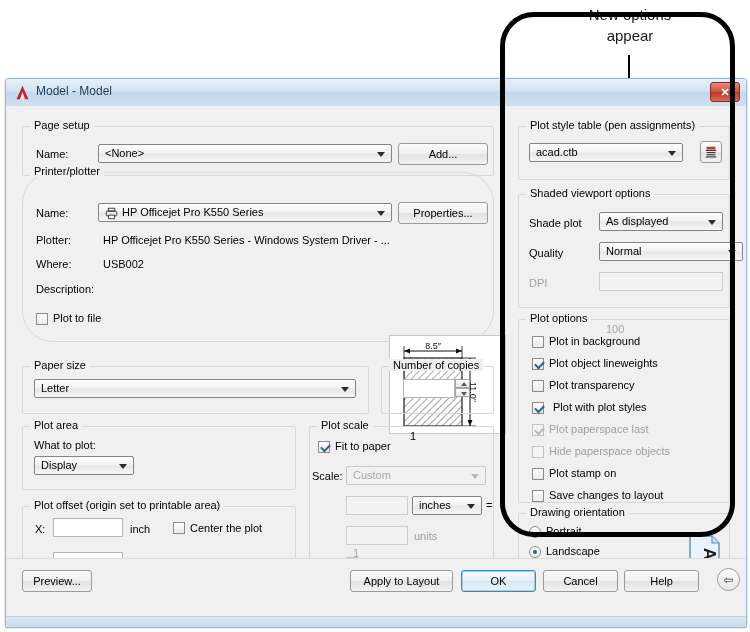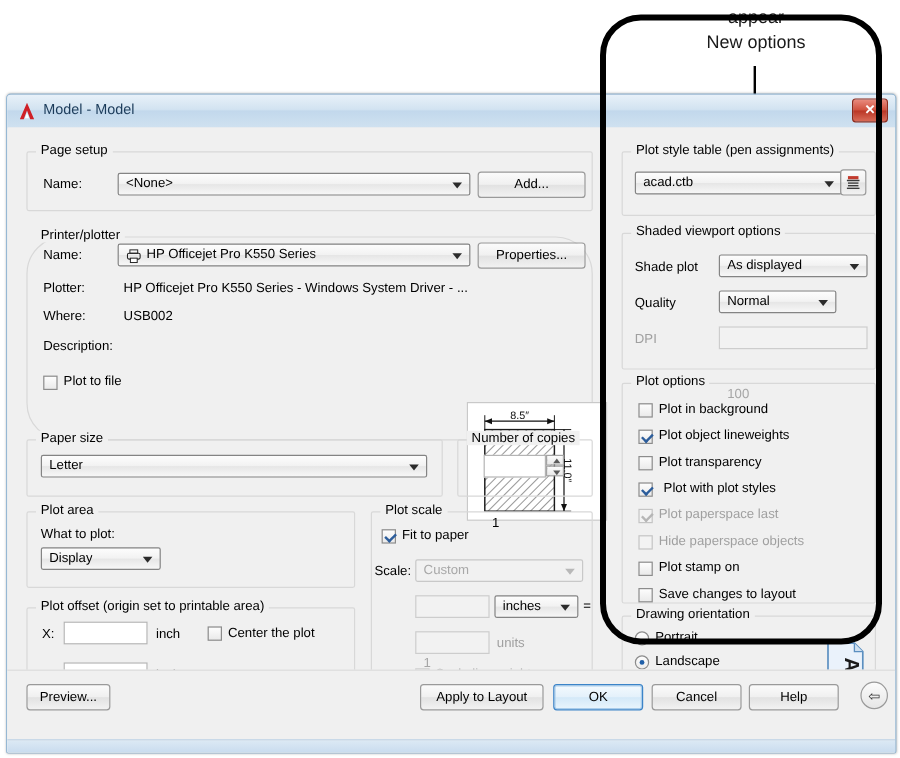--- a/index.html
+++ b/index.html
@@ -155,22 +155,22 @@
     border:1px solid #9a9a9a;
     background:linear-gradient(to bottom,#fbfbfb,#e6e6e6);
     display:flex;align-items:center;justify-content:center;
     font-size:12px;color:#333;
   }
 </style>
 </head>
 <body>
 
 <div id="annotation">
+  <div>New options</div>
   <div>appear</div>
-  <div>New options</div>
 </div>
 <div id="annot-line"></div>
 
 <div id="dialog">
 
   <div id="titlebar">
     <svg id="acad-logo" viewBox="0 0 20 20">
       <polygon points="10,2 17,18 13.2,18 10,9.5 6.8,18 3,18" fill="#cf2027"></polygon>
       <polygon points="10,11.5 12,17 8,17" fill="#ffffff"></polygon>
     </svg>
@@ -184,21 +184,21 @@
     <div class="group" style="left:16px;top:20px;width:470px;height:48px;">
       <span class="glabel">Page setup</span>
     </div>
     <span class="lbl" style="left:30px;top:42px;">Name:</span>
     <div class="combo inner" style="left:92px;top:38px;width:294px;">
       <span class="ctext">&lt;None&gt;</span>
       <span class="arrow"></span>
     </div>
     <div class="btn" style="left:392px;top:37px;width:90px;">Add...</div>
 
-    <div class="group" style="left:16px;top:91px;width:470px;height:168px;border-radius:31px;">
+    <div class="group" style="left:16px;top:66px;width:470px;height:168px;border-radius:31px;">
       <span class="glabel">Printer/plotter</span>
     </div>
     <span class="lbl" style="left:30px;top:101px;">Name:</span>
     <div class="combo inner" style="left:92px;top:97px;width:294px;">
       <svg style="position:absolute;left:6px;top:3px;" width="13" height="13" viewBox="0 0 16 16">
         <rect x="4" y="1.5" width="8" height="3.5" fill="none" stroke="#222" stroke-width="1"></rect>
         <rect x="1.5" y="5" width="13" height="6" rx="1.6" fill="none" stroke="#222" stroke-width="1.1"></rect>
         <rect x="4.5" y="10" width="7" height="4.5" fill="#fff" stroke="#222" stroke-width="1"></rect>
       </svg>
       <span class="ctext" style="left:23px;">HP Officejet Pro K550 Series</span>
@@ -313,21 +313,21 @@
       <span class="tval">240.2</span>
     </div>
     <span class="lbl dim" style="left:408px;top:424px;">units</span>
 
     <div class="cb dis" style="left:340px;top:451px;"></div>
     <span class="lbl dim" style="left:357px;top:450px;">Scale lineweights</span>
 
     <div class="group" style="left:512px;top:20px;width:210px;height:52px;">
       <span class="glabel">Plot style table (pen assignments)</span>
     </div>
-    <div class="combo inner" style="left:523px;top:37px;width:173px;padding-left:16px;">
+    <div class="combo inner" style="left:523px;top:37px;width:154px;padding-left:16px;">
       <span class="ctext">acad.ctb</span>
       <span class="arrow"></span>
     </div>
     <div class="btn" style="left:694px;top:35px;width:22px;height:22px;">
       <svg width="14" height="14" viewBox="0 0 16 16">
         <rect x="3" y="2" width="10" height="3" fill="#c23b2e"></rect>
         <rect x="2" y="5.5" width="12" height="1.4" fill="#3a3a3a"></rect>
         <rect x="3" y="8" width="10" height="1.3" fill="#3a3a3a"></rect>
         <rect x="3" y="10.5" width="10" height="1.3" fill="#3a3a3a"></rect>
         <rect x="2" y="13" width="12" height="1.3" fill="#3a3a3a"></rect>
@@ -336,21 +336,21 @@
 
     <div class="group" style="left:512px;top:88px;width:210px;height:112px;">
       <span class="glabel">Shaded viewport options</span>
     </div>
     <span class="lbl" style="left:523px;top:111px;">Shade plot</span>
     <div class="combo inner" style="left:593px;top:106px;width:124px;">
       <span class="ctext">As displayed</span>
       <span class="arrow"></span>
     </div>
     <span class="lbl" style="left:523px;top:141px;">Quality</span>
-    <div class="combo inner" style="left:593px;top:136px;width:98px;">
+    <div class="combo inner" style="left:593px;top:136px;width:144px;">
       <span class="ctext">Normal</span>
       <span class="arrow"></span>
     </div>
     <span class="lbl dim" style="left:523px;top:171px;">DPI</span>
     <div class="tbox disabled" style="left:593px;top:166px;width:124px;">
       <span class="tval">100</span>
     </div>
 
     <div class="group" style="left:512px;top:213px;width:210px;height:182px;">
       <span class="glabel">Plot options</span>

